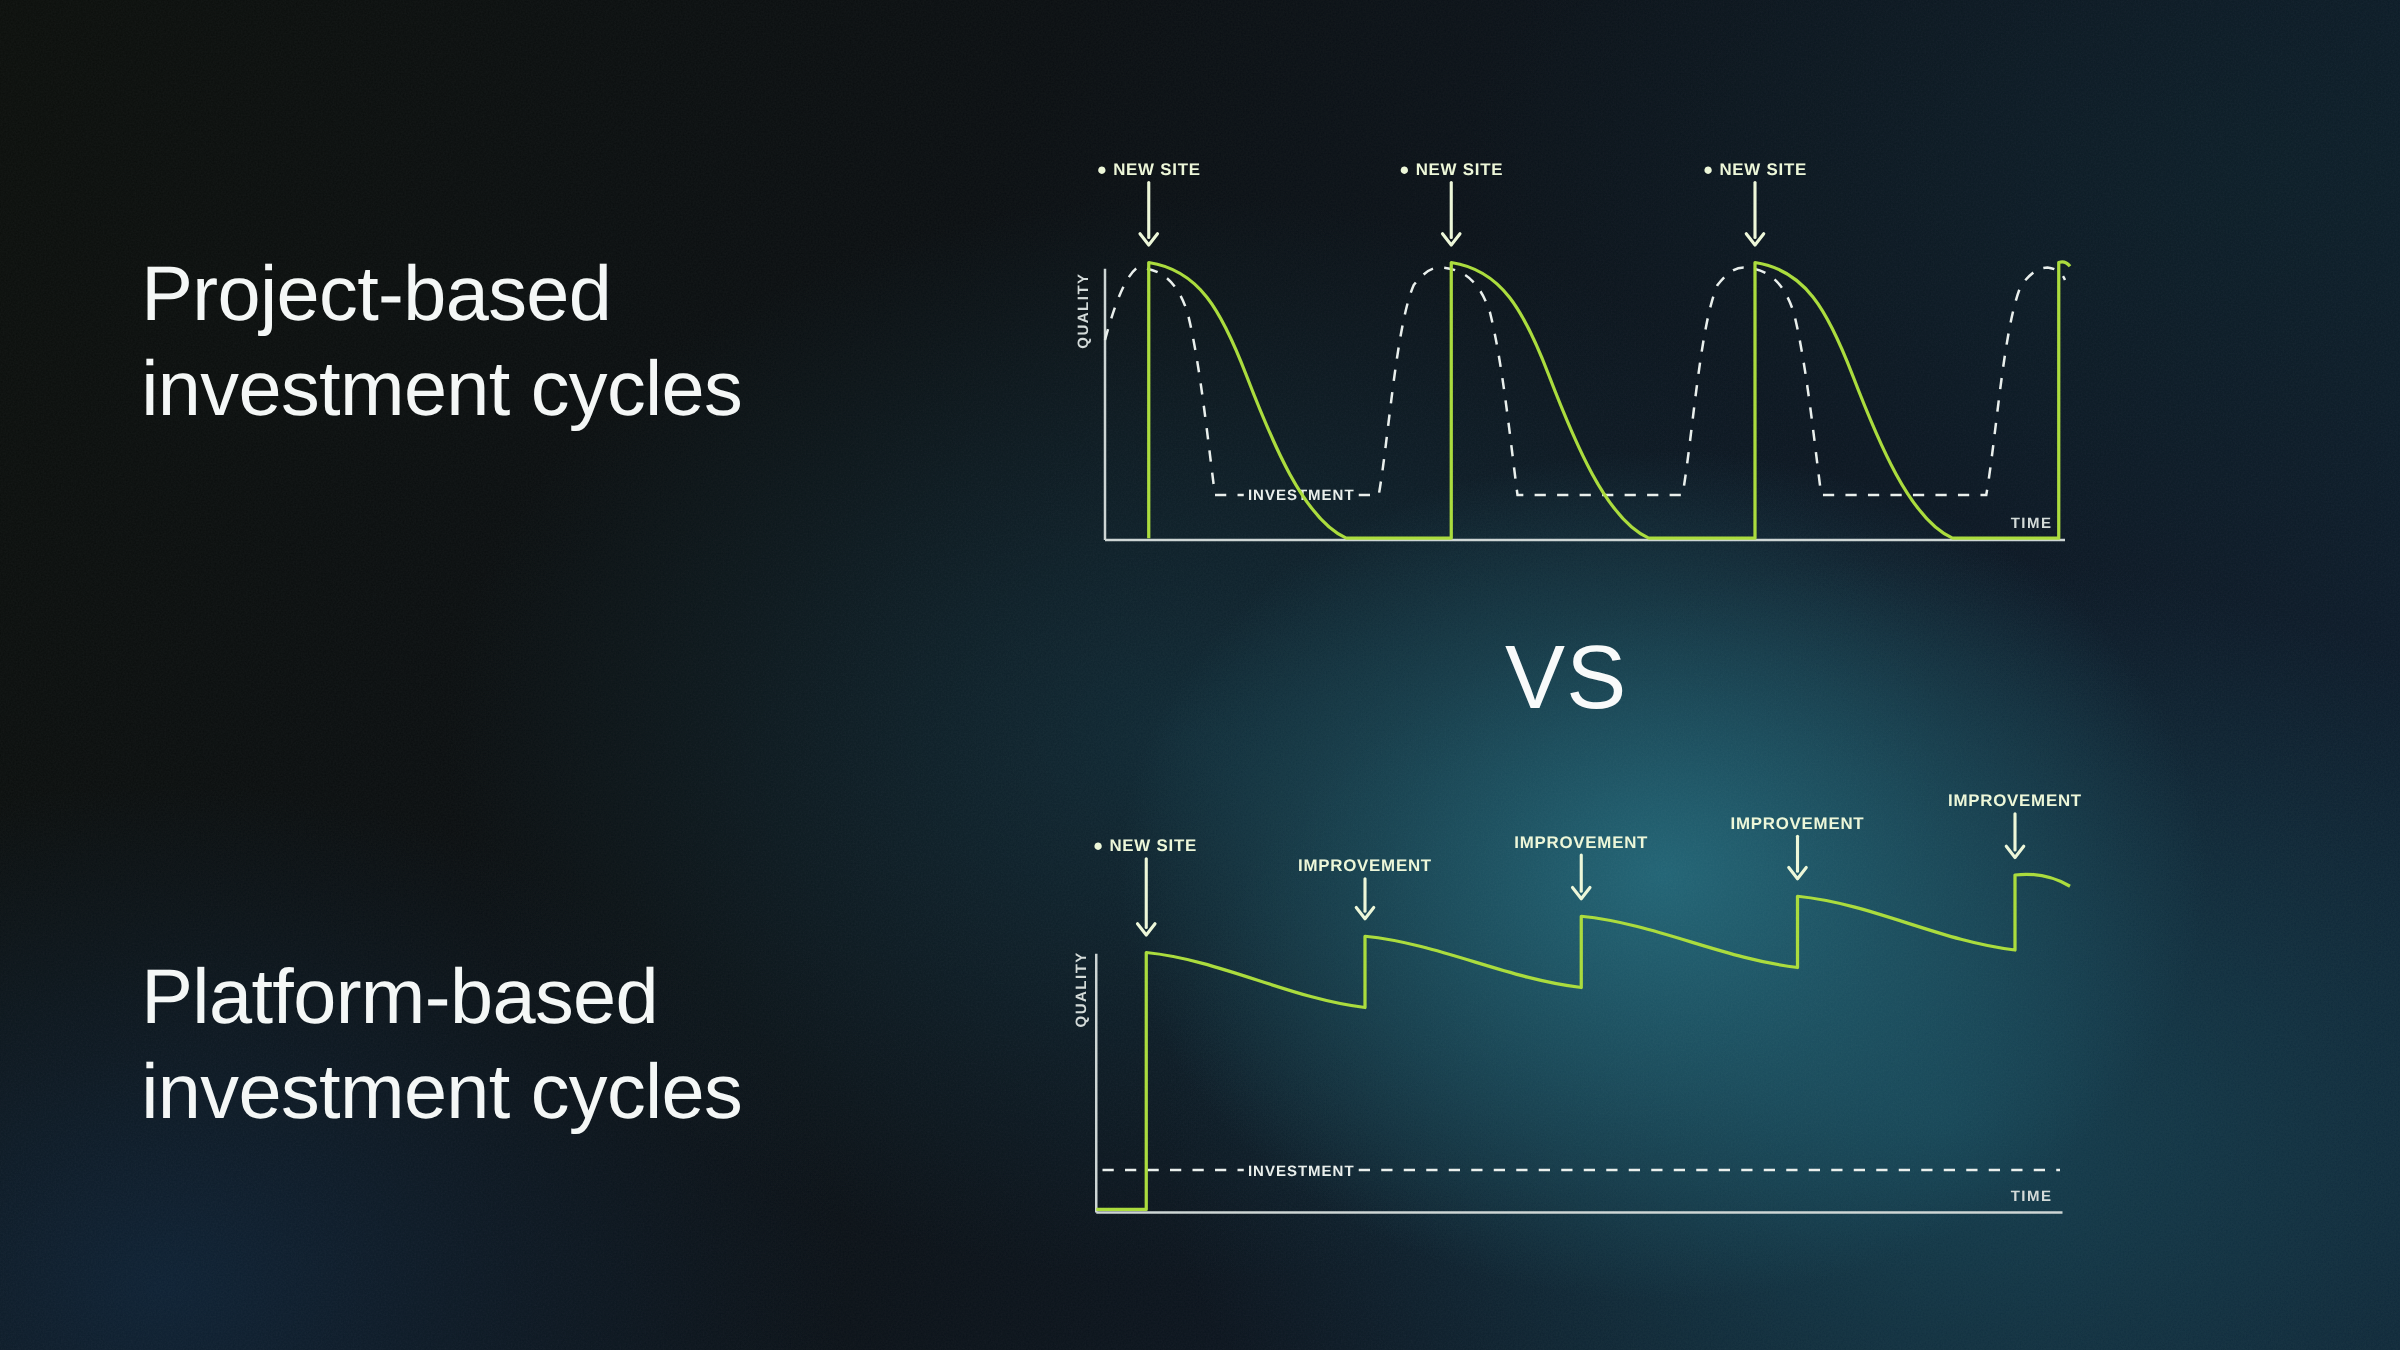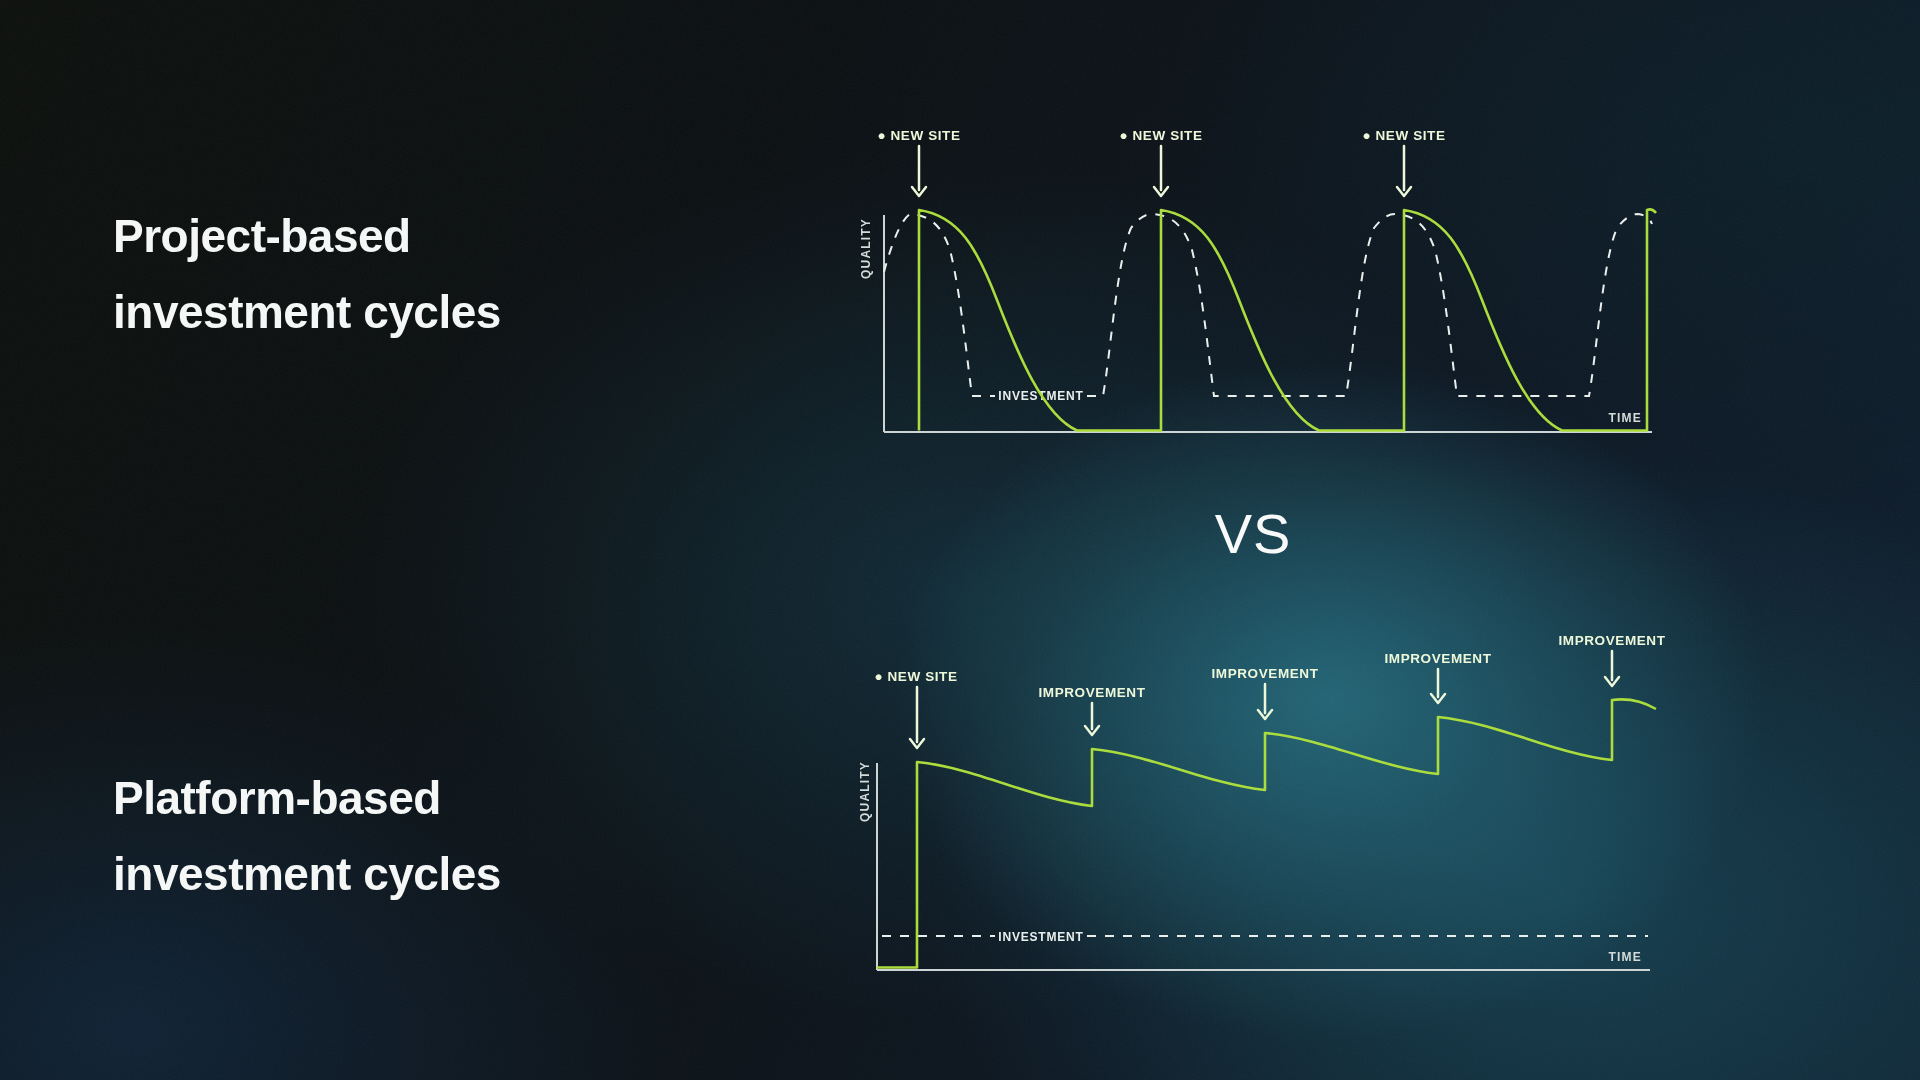--- a/index.html
+++ b/index.html
@@ -10,28 +10,28 @@
       radial-gradient(640px 500px at 1330px 700px, rgba(38,115,133,.78), rgba(38,115,133,0) 68%),
       radial-gradient(900px 650px at 1560px 900px, rgba(24,86,104,.60), rgba(24,86,104,0) 70%),
       radial-gradient(850px 620px at 950px 590px,  rgba(19,64,80,.50),  rgba(19,64,80,0) 70%),
       radial-gradient(760px 560px at 130px 1030px, rgba(15,45,75,.60),  rgba(15,45,75,0) 72%),
       radial-gradient(900px 520px at 1800px 140px, rgba(11,34,42,.55),  rgba(11,34,42,0) 70%),
       linear-gradient(117deg, #0a0d0a 0%, #090d10 35%, #0a1420 68%, #0c1e2e 100%);
   }
   .grain{position:absolute;left:0;top:0;mix-blend-mode:screen;opacity:.07;pointer-events:none;}
   .title{
     position:absolute;left:113px;margin:0;
-    color:#f4f7f6;font-size:46px;line-height:76px;font-weight:700;
+    color:#f4f7f6;font-size:62px;line-height:76px;font-weight:400;
     letter-spacing:-0.5px;white-space:pre-line;
   }
   .title-top{top:198px;}
   .title-bottom{top:760px;}
   .vs{
     position:absolute;top:506px;left:1253px;transform:translateX(-50%);
-    color:#f8fafa;font-size:56px;line-height:1;font-weight:500;letter-spacing:1px;
+    color:#f8fafa;font-size:72px;line-height:1;font-weight:500;letter-spacing:1px;
   }
   svg.chart{position:absolute;overflow:visible;}
   .axis-label{fill:#d3dad8;font-family:"Liberation Sans",sans-serif;font-size:12px;font-weight:700;letter-spacing:1.2px;}
   .anchor-end{text-anchor:end;}
   .ann-label{fill:#edf7d8;font-family:"Liberation Sans",sans-serif;font-size:13.5px;font-weight:700;letter-spacing:0.6px;text-anchor:middle;}
   .invest-label{fill:#e9efec;font-family:"Liberation Sans",sans-serif;font-size:12px;font-weight:700;letter-spacing:0.8px;text-anchor:middle;}
 </style>
 </head>
 <body>
 

